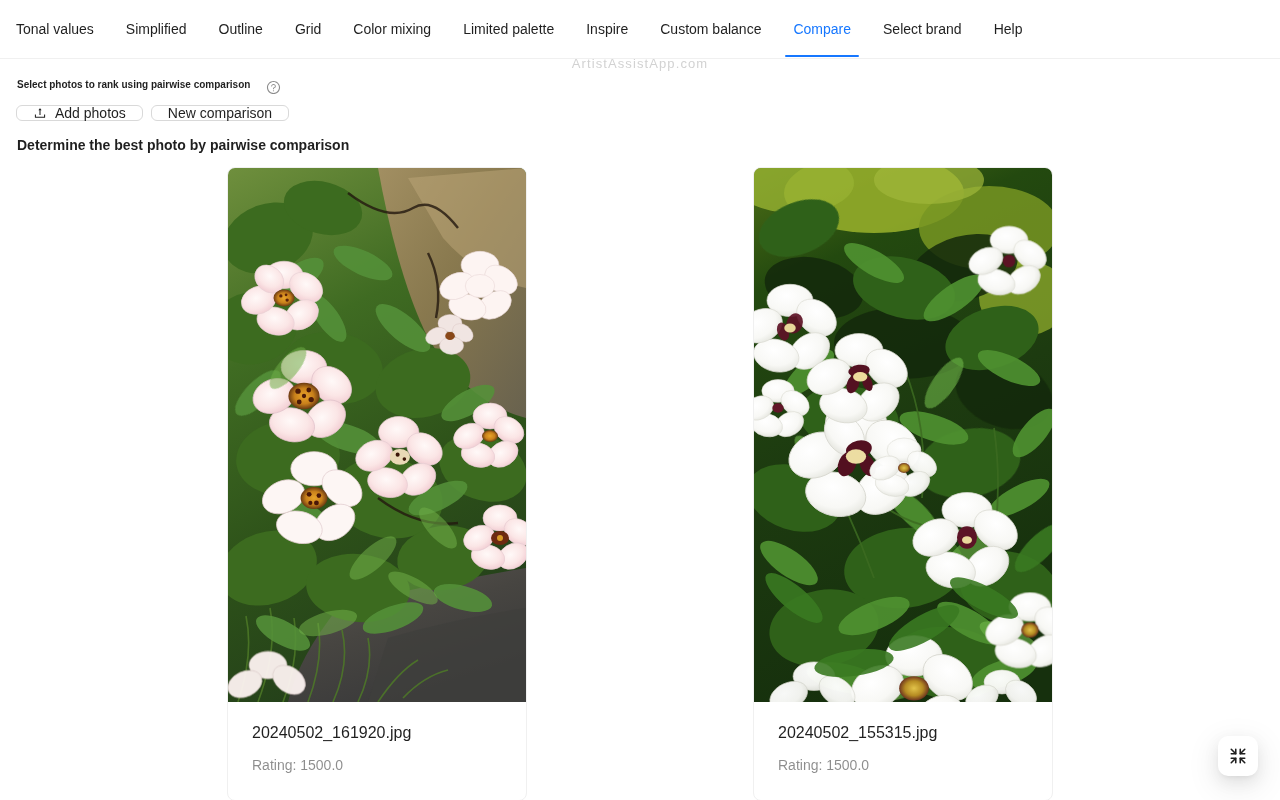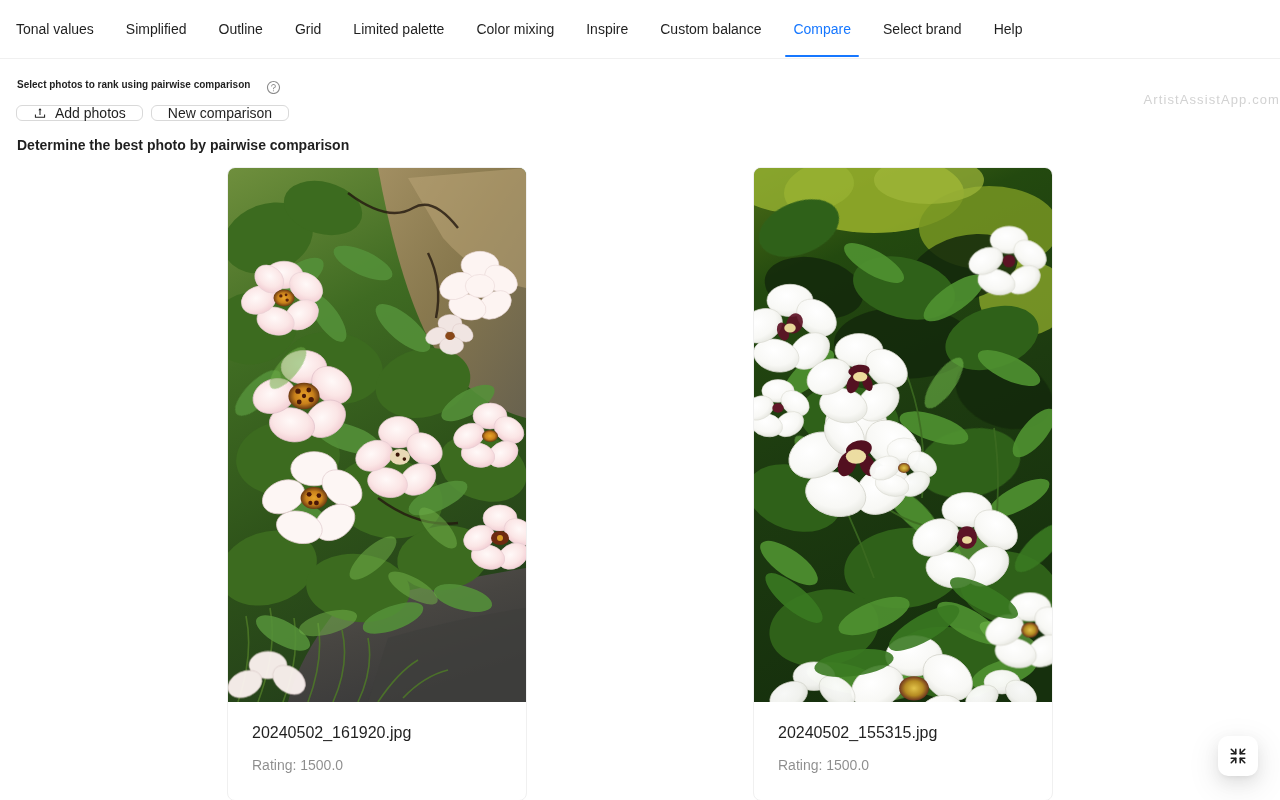--- a/index.html
+++ b/index.html
@@ -51,28 +51,27 @@
     height: 2px;
     background: #1677ff;
     border-radius: 2px;
   }
 
   
   .watermark {
     position: absolute;
     top: 56px;
     left: 0; right: 0;
-    text-align: right;
+    text-align: center;
     font-size: 13px;
     letter-spacing: 1.1px;
     color: #d2d2d2;
     pointer-events: none;
     user-select: none;
     z-index: 5;
-    margin-top: 36px;
   }
 
   
   .content {
     padding: 16px;
     position: relative;
   }
   .section-title {
     font-size: 10px;
     font-weight: bold;
@@ -186,24 +185,24 @@
     <div class="tab">
         <span>Simplified</span>
       </div>
     <div class="tab">
         <span>Outline</span>
       </div>
     <div class="tab">
         <span>Grid</span>
       </div>
     <div class="tab">
+        <span>Color mixing</span>
+      </div>
+    <div class="tab">
         <span>Limited palette</span>
-      </div>
-    <div class="tab">
-        <span>Color mixing</span>
       </div>
     <div class="tab">
         <span>Inspire</span>
       </div>
     <div class="tab">
         <span>Custom balance</span>
       </div>
     <div class="tab active">
         <span>Compare</span>
       </div>

